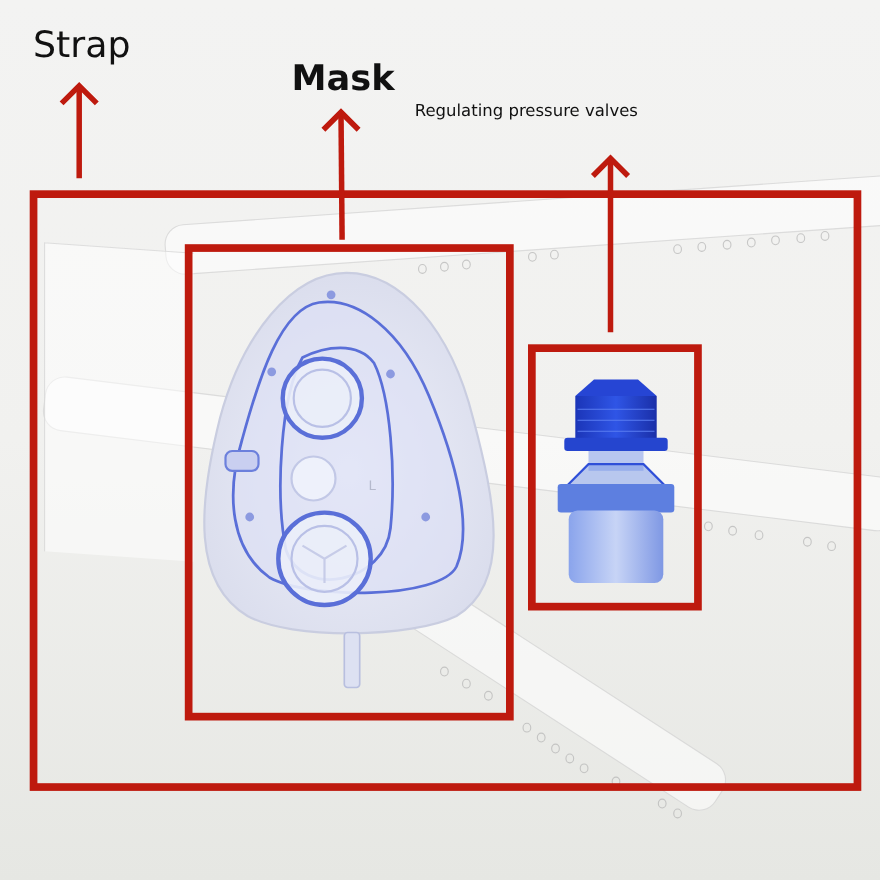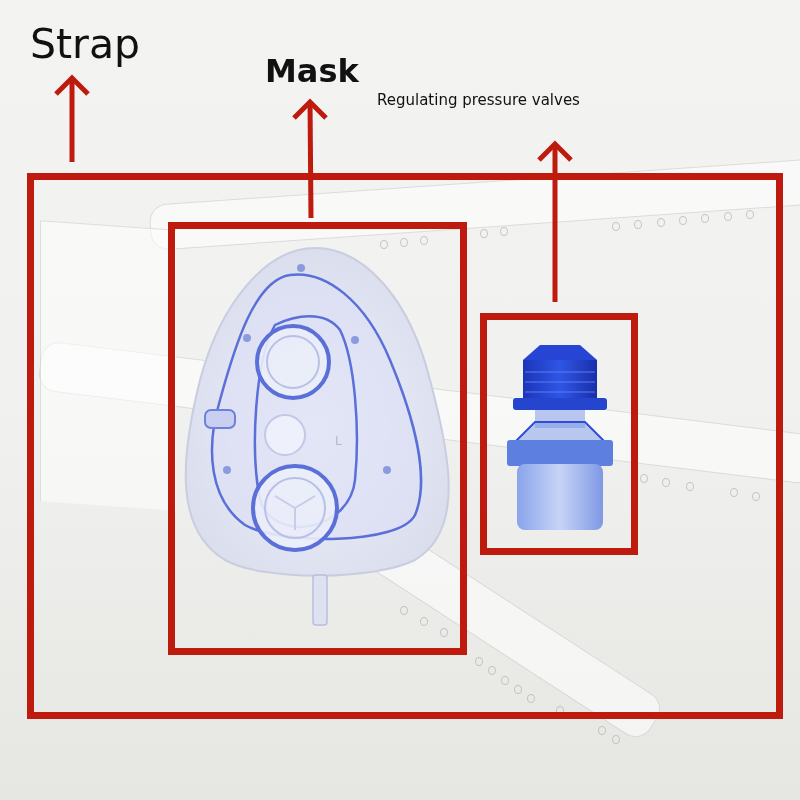--- a/index.html
+++ b/index.html
@@ -137,15 +137,15 @@
 </svg>
 <svg class="arrow" style="left:290px; top:96px;" width="40" height="124" viewBox="0 0 40 124">
   <line x1="20" y1="6" x2="21" y2="122" stroke="#be1a0e" stroke-width="5"></line>
   <polyline points="4,22 20,6 36,22" fill="none" stroke="#be1a0e" stroke-width="5"></polyline>
 </svg>
 <svg class="arrow" style="left:535px; top:138px;" width="40" height="166" viewBox="0 0 40 166">
   <line x1="20" y1="6" x2="20" y2="164" stroke="#be1a0e" stroke-width="5"></line>
   <polyline points="4,22 20,6 36,22" fill="none" stroke="#be1a0e" stroke-width="5"></polyline>
 </svg>
 
-<div class="label" style="left:30px; top:24px; font-size:41px;">Strap</div>
+<div class="label" style="left:30px; top:24px; font-size:33px;">Strap</div>
 <div class="label" style="left:265px; top:55px; font-size:32px;font-weight:bold;">Mask</div>
 <div class="label" style="left:377px; top:93px; font-size:15px;">Regulating pressure valves</div>
 
 </body></html>

